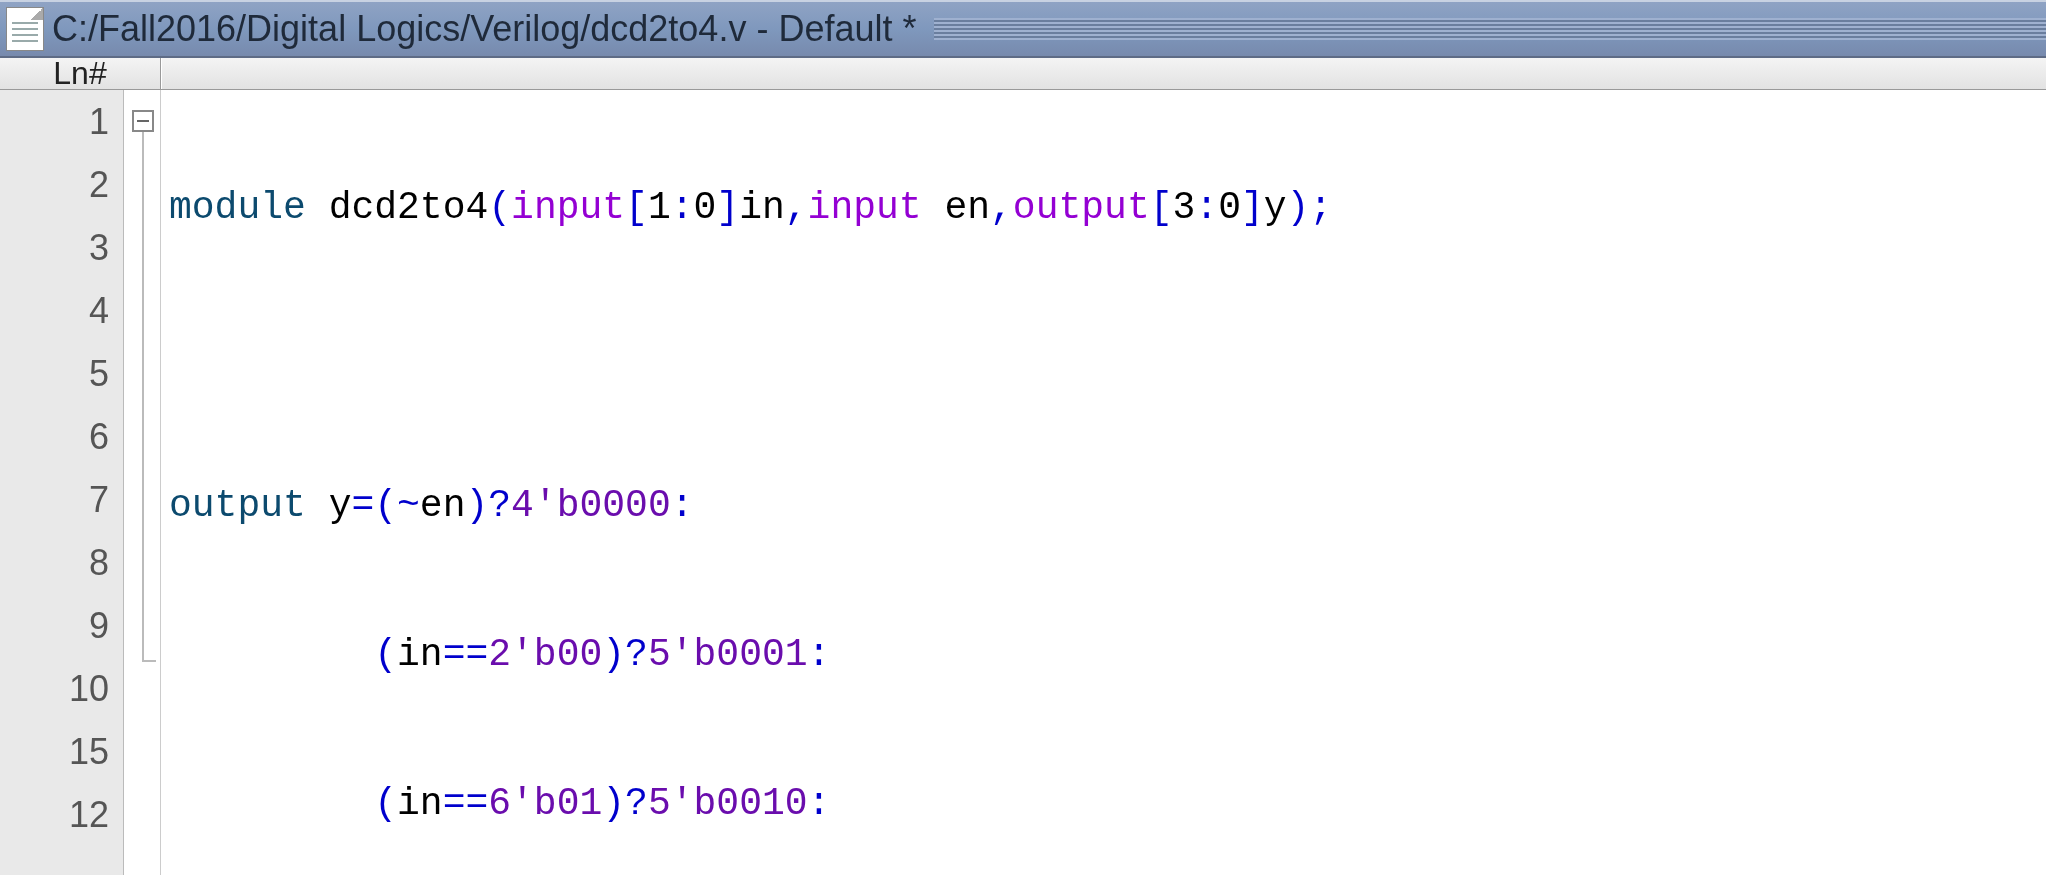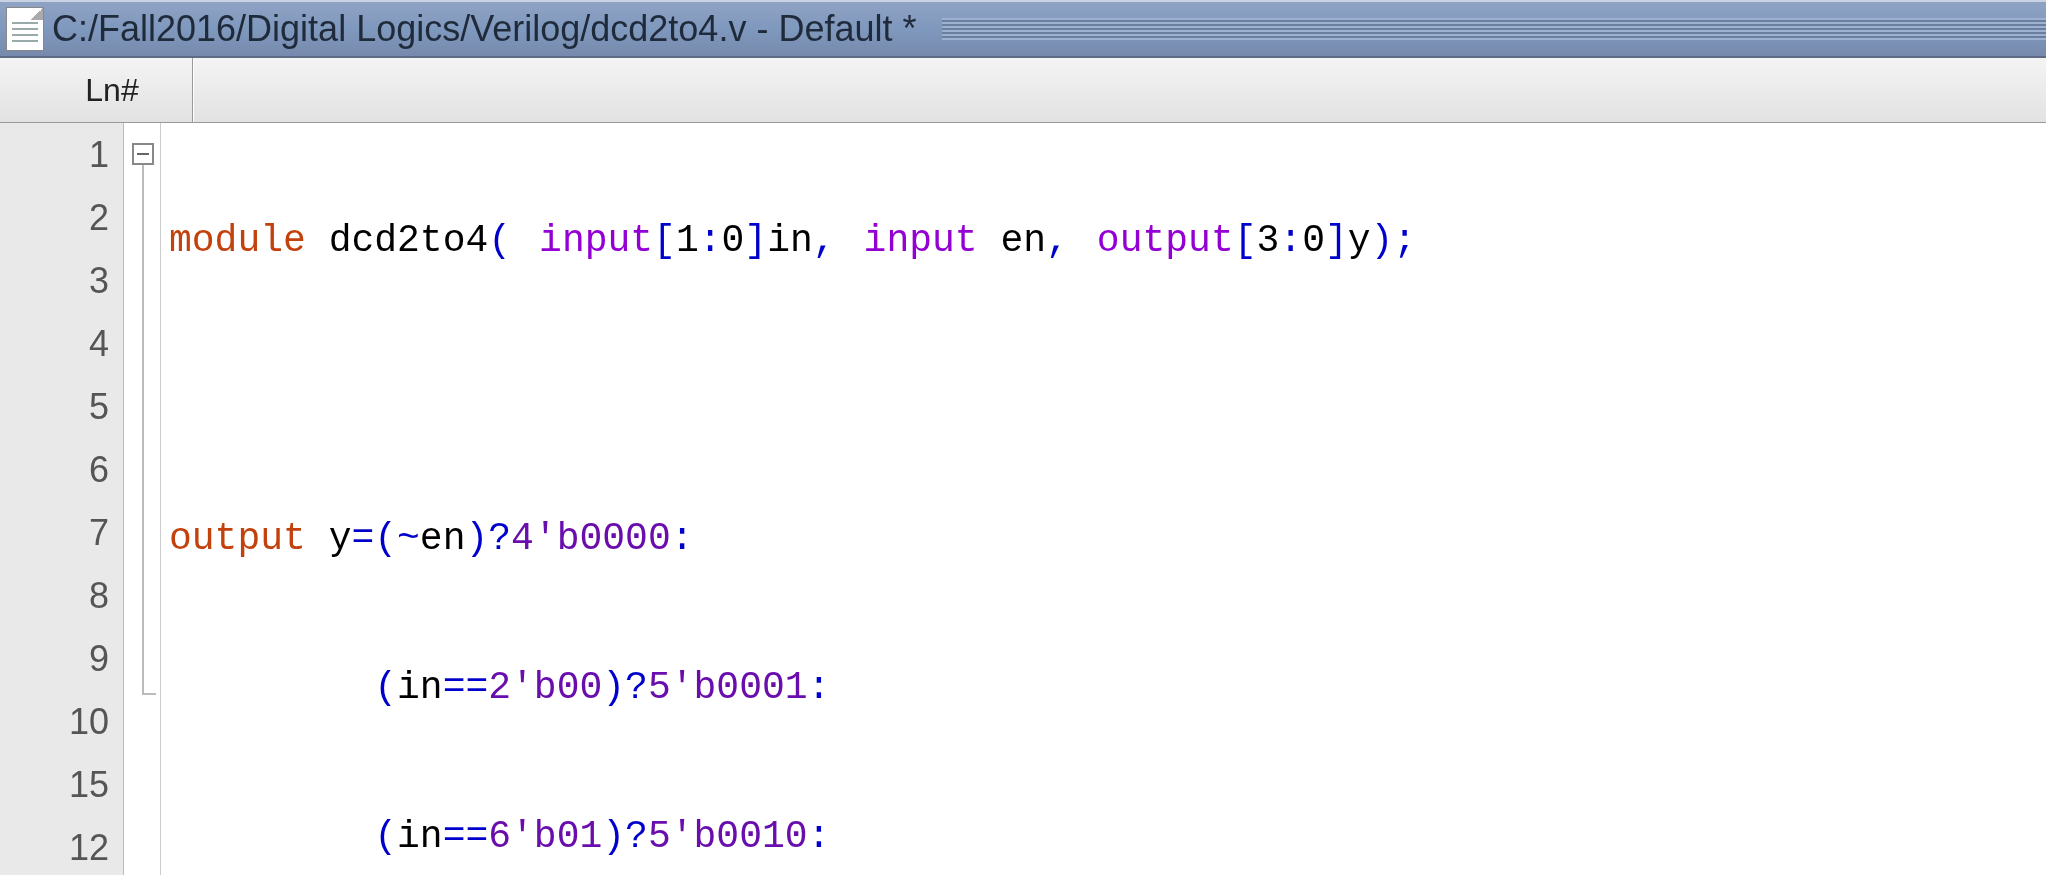--- a/index.html
+++ b/index.html
@@ -36,38 +36,37 @@
   .titlebar .doc-icon .lines {
     position: absolute; left: 5px; right: 5px; top: 14px;
     height: 2px; background: #9aa;
     box-shadow: 0 6px 0 #9aa, 0 12px 0 #9aa, 0 18px 0 #9aa;
   }
   .titlebar .title-text {
     font-family: Verdana, Arial, sans-serif;
     font-size: 36px;
     color: #1f2a3a;
     white-space: nowrap;
-    padding-right: 26px;
+    padding-right: 18px;
   }
   .titlebar .stripes {
     flex: 1;
     height: 22px;
     background: repeating-linear-gradient(
       to bottom,
       #9fb1d0 0 2px,
       #6a7e9e 2px 4px
     );
     margin-right: 0;
   }
   .header-row {
     display: flex;
-    height: 65px;
+    height: 32px;
     background: linear-gradient(to bottom, #f4f4f4, #e2e2e2);
     border-bottom: 1px solid #999;
-    padding-left: 32px;
   }
   .header-row .ln-cell {
     width: 161px;
     border-right: 1px solid #999;
     display: flex; align-items: center; justify-content: center;
     font-family: Verdana, Arial, sans-serif;
     font-size: 32px;
     color: #222;
     background: linear-gradient(to bottom, #f4f4f4, #e2e2e2);
   }
@@ -130,22 +129,22 @@
     background: #fff;
     padding-left: 8px;
     font-size: 38px;
     white-space: pre;
     color: #000;
   }
   .code .line {
     height: 63px;
     line-height: 63px;
   }
-  .kw   { color: #c2410c; }   
-  .port { color: #9400d3; margin-left: 28px; }   
+  .kw   { color: #0c4a6e; }   
+  .port { color: #9400d3; }   
   .op   { color: #0000cc; }   
   .lit  { color: #6a0dad; text-align: center; }   
 </style>
 </head>
 <body>
 
 <div class="window">
 
   <div class="titlebar">
     <div class="doc-icon">

